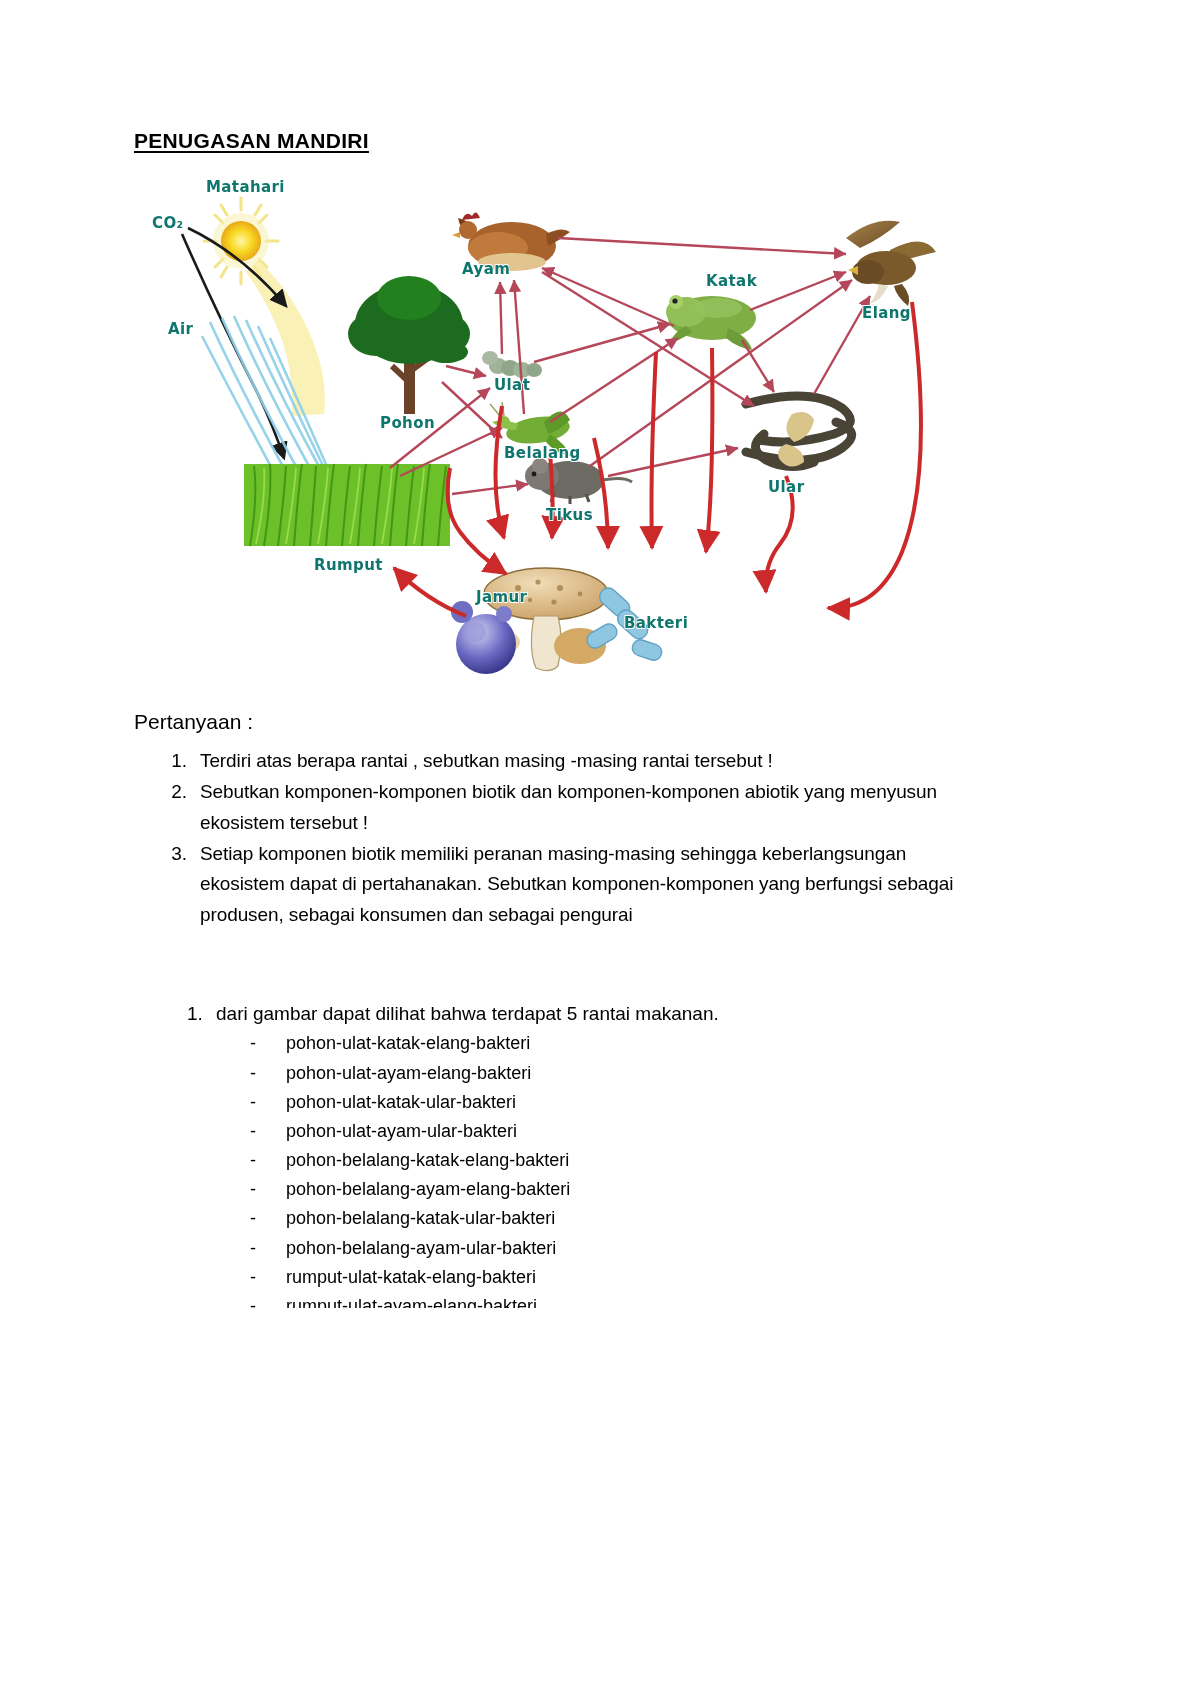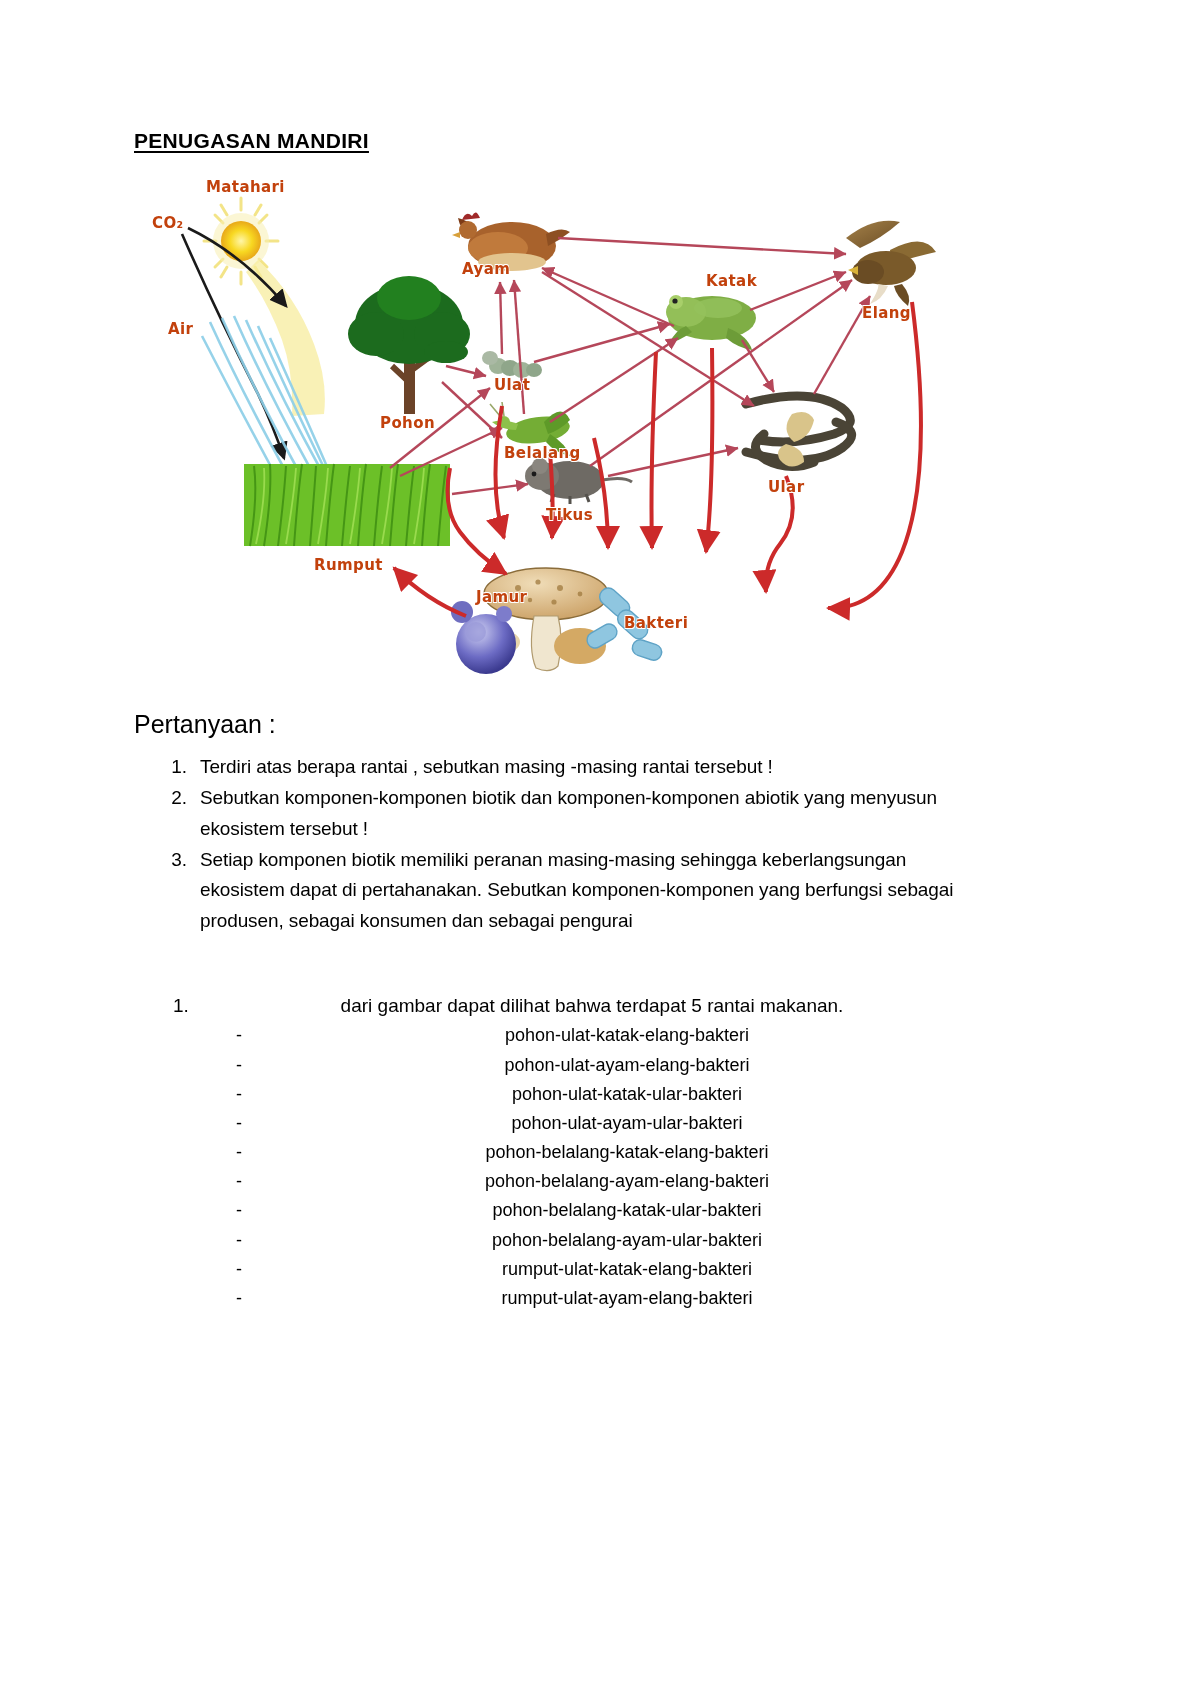--- a/index.html
+++ b/index.html
@@ -53,49 +53,48 @@
     left: 0;
     top: 0;
     width: 790px;
     height: 500px;
   }
   .dlabel {
     position: absolute;
     font-family: "DejaVu Sans", sans-serif;
     font-size: 15px;
     font-weight: bold;
-    color: #c2410c;
+    color: #0f766e;
     text-shadow: 0.7px 0.7px 0 #ffffff, -0.7px 0.7px 0 #ffffff,
                  0.7px -0.7px 0 #ffffff, -0.7px -0.7px 0 #ffffff;
     white-space: nowrap;
     letter-spacing: 0.4px;
   }
   
   .section-label {
-    font-size: 25px;
+    font-size: 21px;
     line-height: 1.5;
     margin: 0 0 8px 0;
   }
   ol.qlist {
     margin: 0 0 0 0;
     padding-left: 58px;
     font-size: 19px;
     line-height: 1.6;
   }
   ol.qlist > li {
     margin-bottom: 1px;
     padding-left: 8px;
     letter-spacing: -0.1px;
   }
   ol.alist {
-    margin: 2px;
+    margin: 16px;
     padding-left: 58px;
     font-size: 19px;
     line-height: 1.6;
-    text-align: center;
   }
   ol.alist > li {
     padding-left: 8px;
   }
   ul.chain-list {
     list-style: none;
     margin: 0;
     padding: 0 0 0 34px;
     font-size: 18px;
     line-height: 1.62;

